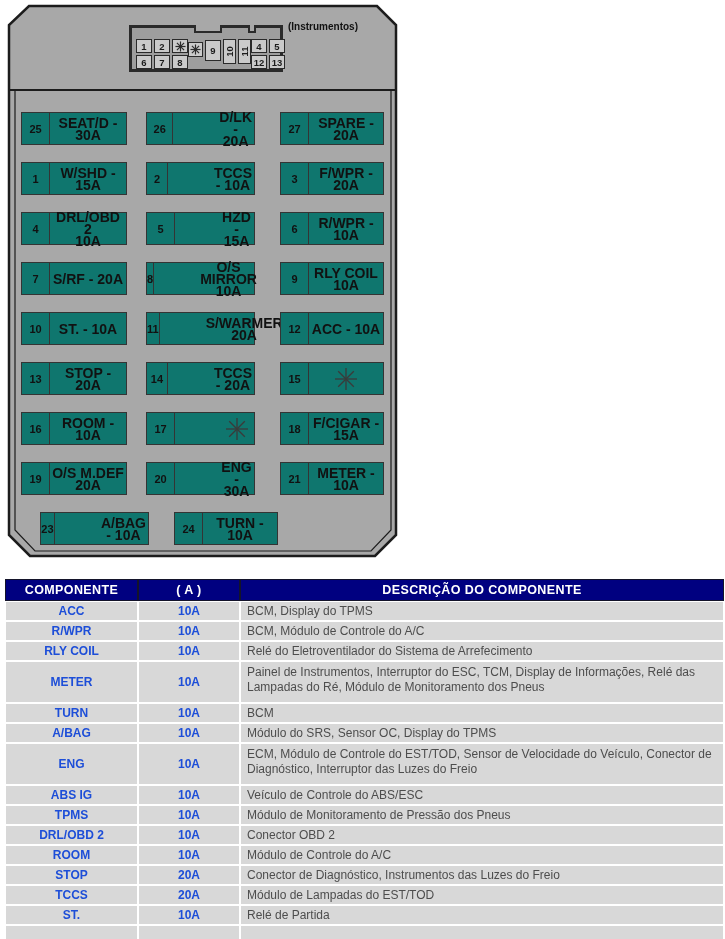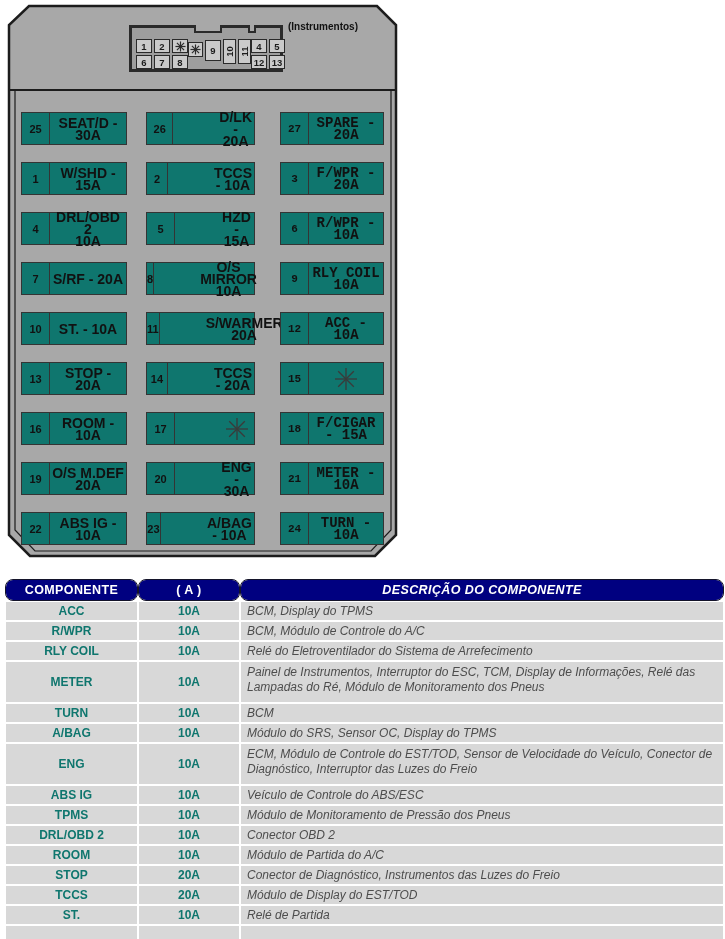--- a/index.html
+++ b/index.html
@@ -36,39 +36,39 @@
   .pin svg line { stroke:#2a2a2a; stroke-width:2.6; }
   .panel-title { position:absolute; left:288px; top:21px; font-size:10px; font-weight:bold; color:#111; }
   #fuse-grid { position:absolute; left:21px; top:112px; width:365px; }
   .fuse-row { display:flex; height:33px; margin-bottom:17px; }
   .fuse {
     border:1.6px solid #343434; background:#0f766e; box-sizing:border-box;
     display:flex;
   }
   .fw1 { width:106px; }
   .fw2 { width:109px; margin-left:19px;gap:44px; }
-  .fw3 { width:104px; margin-left:25px;font-family:Liberation Mono, monospace; }
+  .fw3 { width:104px; margin-left:25px; }
   .fnum {
     width:27px; border-right:1.6px solid #343434; display:flex;
     align-items:center; justify-content:center;
     font-size:11px; font-weight:bold; color:#111;
   }
   .flabel {
     flex:1; display:flex; align-items:center; justify-content:center;
     font-size:14px; font-weight:bold; color:#111; text-align:center;
     white-space:pre-line; line-height:12px; padding:0 2px;
   }
   .flabel svg line { stroke:#3a3a3a; stroke-width:1.3; }
   
   .ctable { position:absolute; left:6px; top:580px; width:717px; }
   .trow { display:grid; grid-template-columns:131px 100px 1fr; column-gap:2px; margin-bottom:2px; }
   .trow > div { background:#d8d8d8; display:flex; align-items:center; min-height:18px; box-sizing:border-box; }
-  .c1, .c2 { justify-content:center; font-weight:bold; font-size:12px; color:#0f766e; }
-  .c3 { font-size:12px; color:#4d4d4d; padding:1px 6px; line-height:15px;font-style:italic; }
-  .thead > div { background:#000080; outline:1px solid #14142a; min-height:20px;border-radius:7px; }
+  .c1, .c2 { justify-content:center; font-weight:bold; font-size:12px; color:#1d4ed8; }
+  .c3 { font-size:12px; color:#4d4d4d; padding:1px 6px; line-height:15px; }
+  .thead > div { background:#000080; outline:1px solid #14142a; min-height:20px; }
   .thead .c1, .thead .c2, .thead .c3 {
     color:#ffffff; font-weight:bold; font-size:12.5px; letter-spacing:0.4px; justify-content:center;
   }
   .tall > div { min-height:40px; }
   .tall .c3 { align-items:flex-start; padding-top:3px; }
   .partial > div { min-height:18px; }
 </style>
 </head>
 <body>
 
@@ -268,24 +268,20 @@
           <div class="fuse fw2">
             <div class="fnum">20</div>
             <div class="flabel">ENG - 30A</div>
           </div>
           <div class="fuse fw3">
             <div class="fnum">21</div>
             <div class="flabel">METER - 10A</div>
           </div>
         </div>
         <div class="fuse-row">
-          <div class="fuse fw1">
-            <div class="fnum">22</div>
-            <div class="flabel">ABS IG - 10A</div>
-          </div>
           <div class="fuse fw2">
             <div class="fnum">23</div>
             <div class="flabel">A/BAG - 10A</div>
           </div>
           <div class="fuse fw3">
             <div class="fnum">24</div>
             <div class="flabel">TURN - 10A</div>
           </div>
         </div>
       </div>
@@ -344,31 +340,31 @@
           <div class="c3">Módulo de Monitoramento de Pressão dos Pneus</div>
         </div>
         <div class="trow">
           <div class="c1">DRL/OBD 2</div>
           <div class="c2">10A</div>
           <div class="c3">Conector OBD 2</div>
         </div>
         <div class="trow">
           <div class="c1">ROOM</div>
           <div class="c2">10A</div>
-          <div class="c3">Módulo de Partida do A/C</div>
+          <div class="c3">Módulo de Controle do A/C</div>
         </div>
         <div class="trow">
           <div class="c1">STOP</div>
           <div class="c2">20A</div>
           <div class="c3">Conector de Diagnóstico, Instrumentos das Luzes do Freio</div>
         </div>
         <div class="trow">
           <div class="c1">TCCS</div>
           <div class="c2">20A</div>
-          <div class="c3">Módulo de Display do EST/TOD</div>
+          <div class="c3">Módulo de Lampadas do EST/TOD</div>
         </div>
         <div class="trow">
           <div class="c1">ST.</div>
           <div class="c2">10A</div>
           <div class="c3">Relé de Partida</div>
         </div>
       </div>
     <div class="trow partial">
       <div class="c1"></div>
       <div class="c2"></div>

